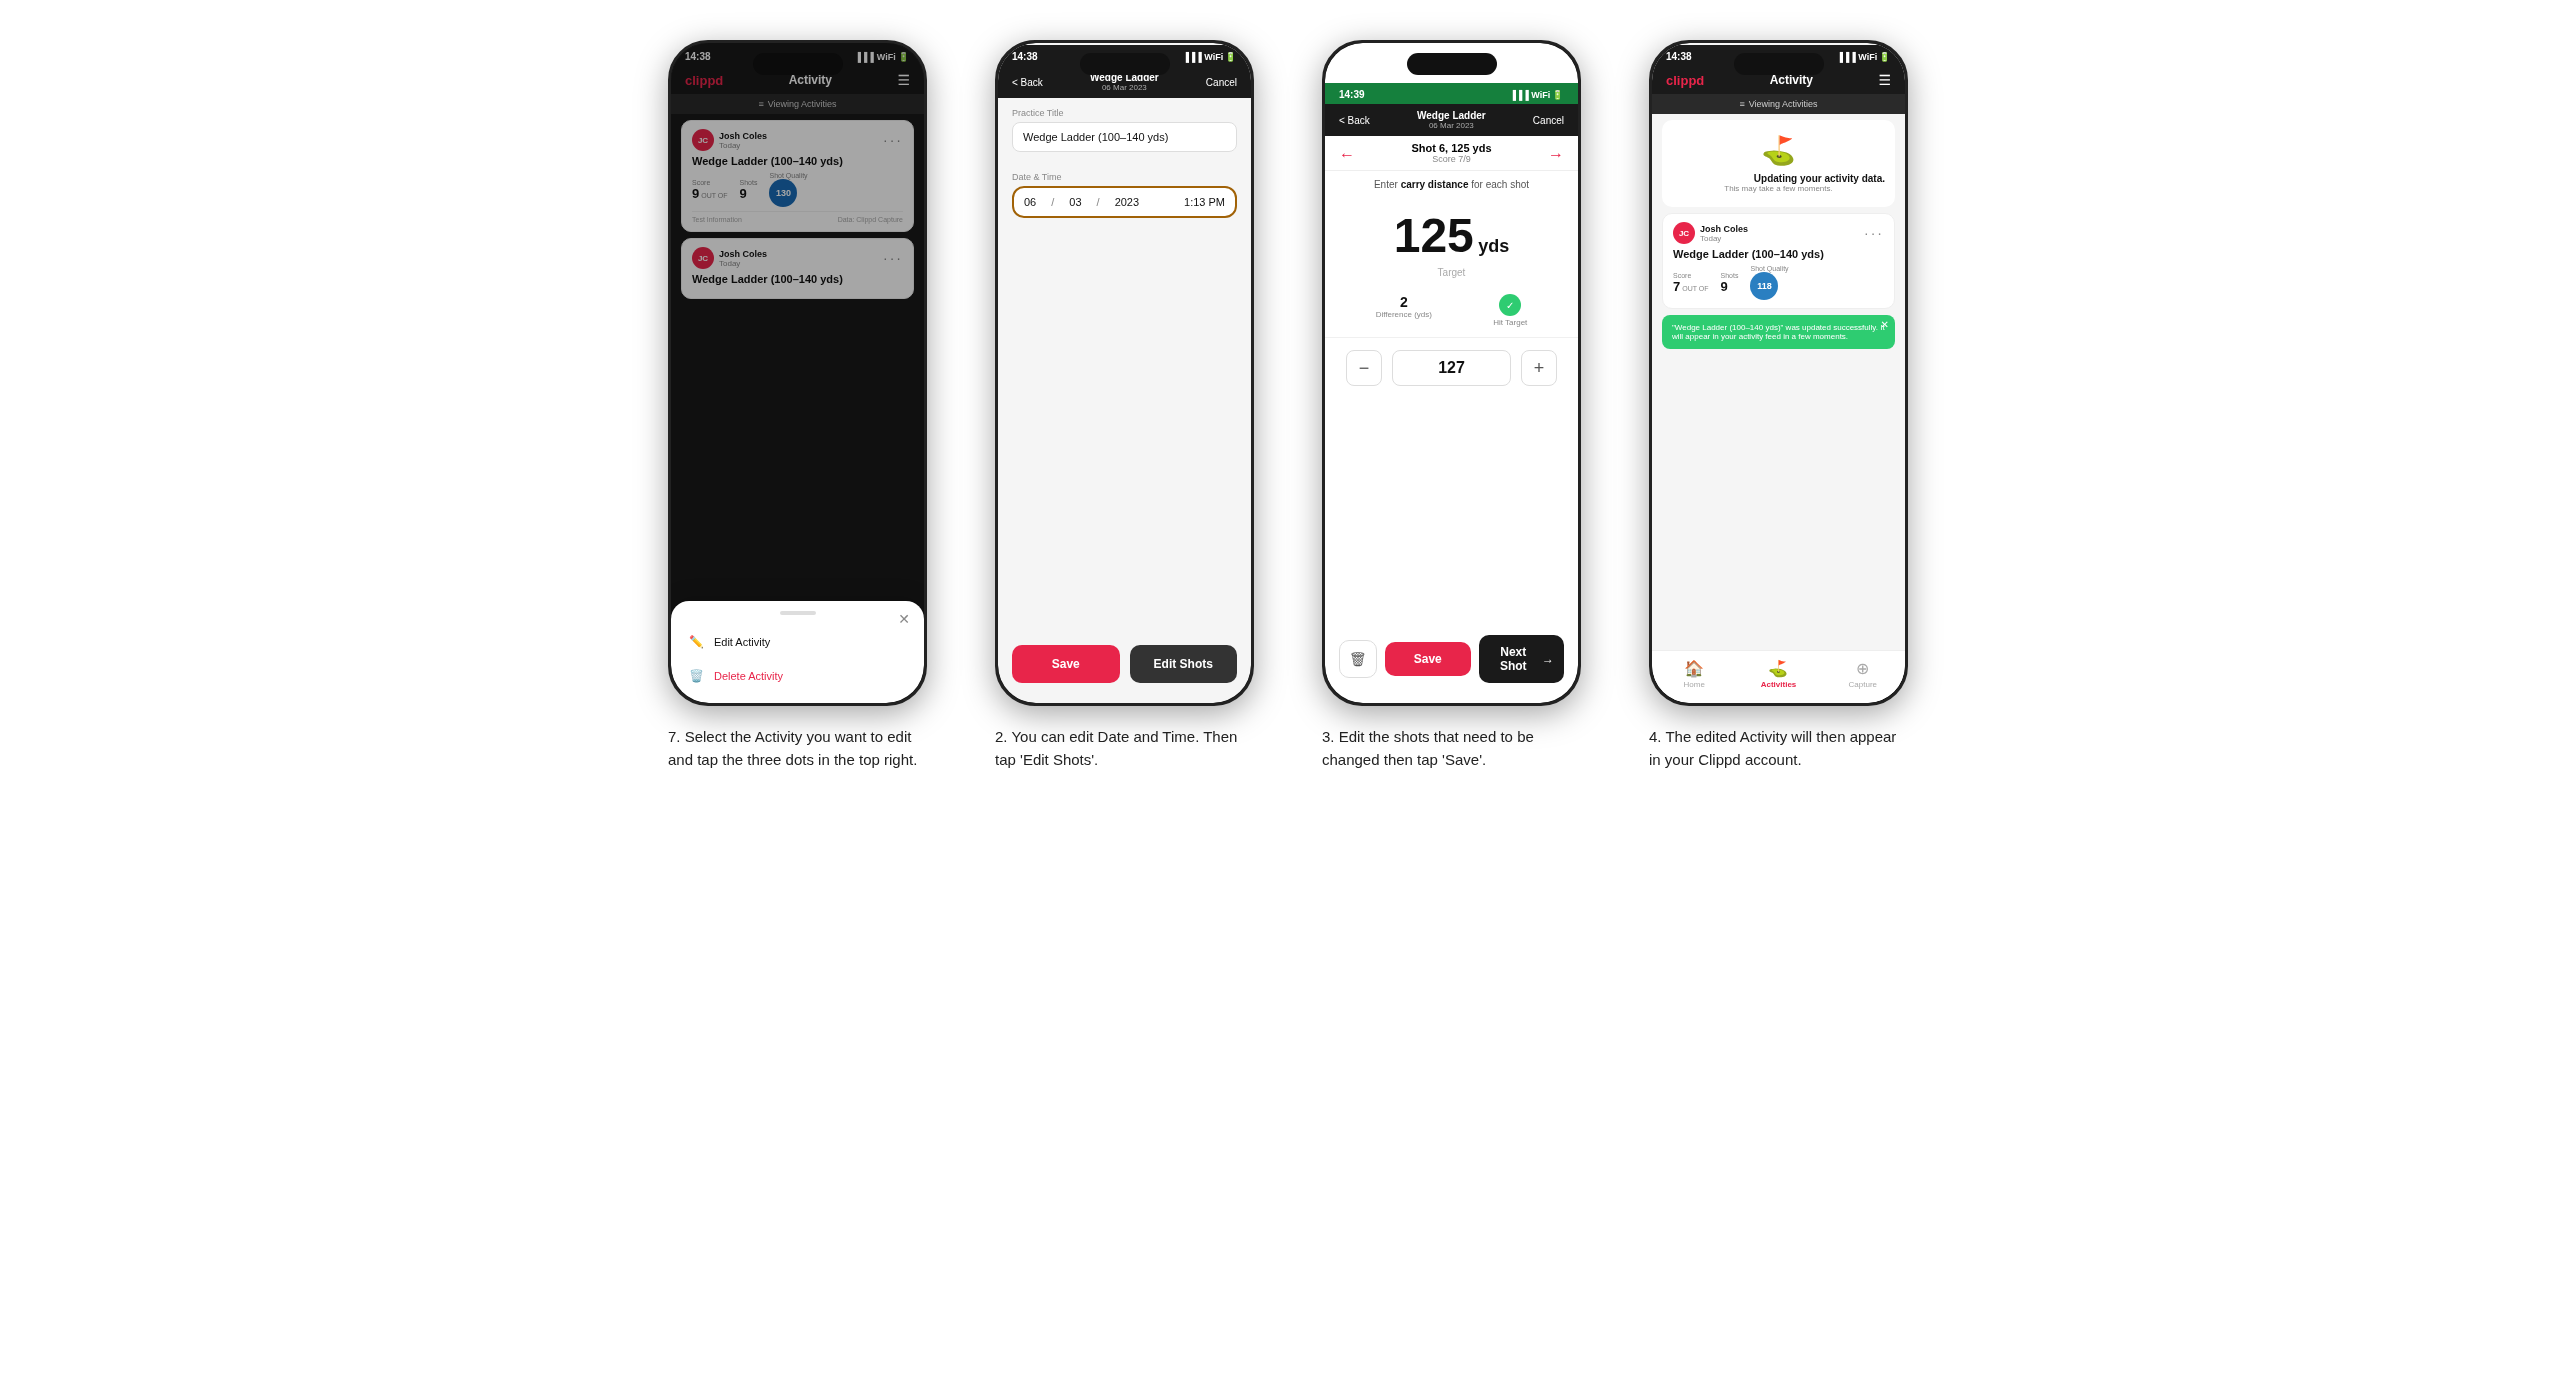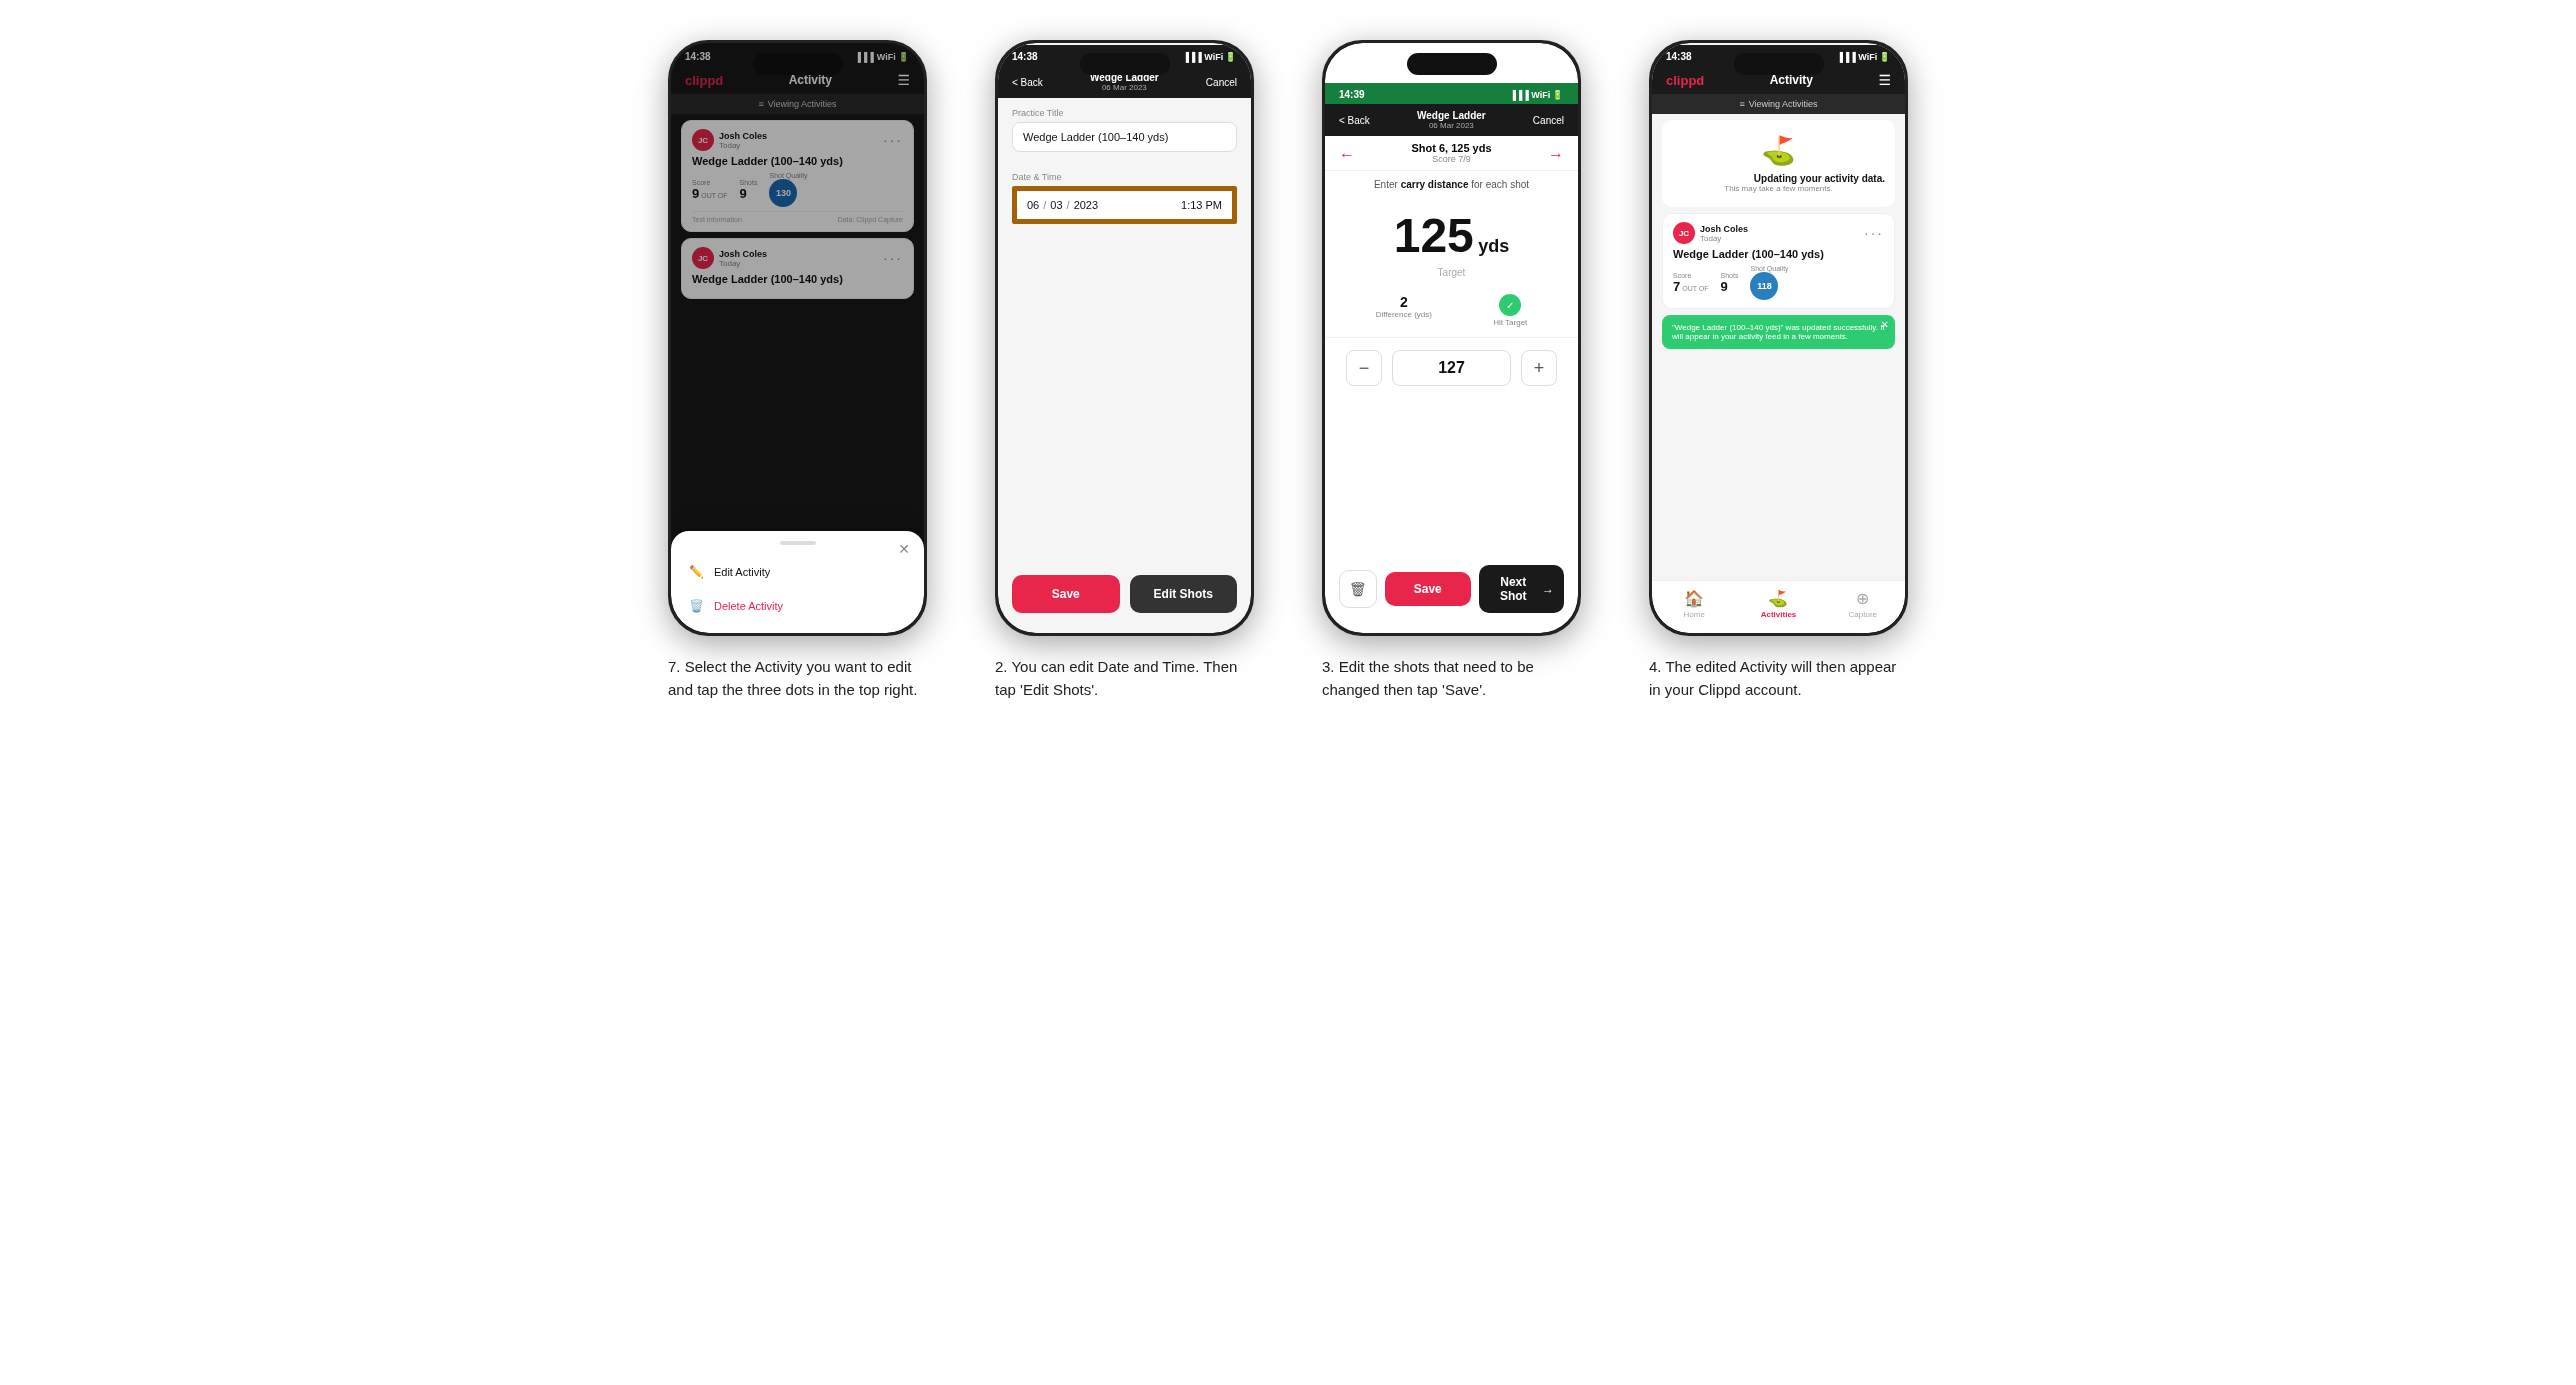--- a/index.html
+++ b/index.html
@@ -21,21 +21,21 @@
     }
     .phone-column {
       display: flex;
       flex-direction: column;
       align-items: center;
       width: 299px;
     }
     
     .phone {
       width: 259px;
-      height: 596px;
+      height: 666px;
       background: #111;
       border-radius: 40px;
       border: 3px solid #222;
       position: relative;
       overflow: hidden;
       box-shadow: 0 8px 32px rgba(0,0,0,0.35);
       flex-shrink: 0;
     }
     .phone-inner {
       position: absolute;
@@ -198,24 +198,24 @@
       border: 1px solid #ddd;
       border-radius: 8px;
       padding: 8px 10px;
       font-size: 11px;
       color: #111;
       width: 100%;
     }
     .date-row {
       display: flex;
       align-items: center;
-      gap: 4px;
-      background: #fff;
-      border: 5px solid #a16207;
-      border-radius: 2px;
+      gap: 15px;
+      background: #fff;
+      border: 2px solid #a16207;
+      border-radius: 12px;
       padding: 8px 10px;
     }
     .date-seg { font-size: 11px; color: #111; }
     .date-sep { font-size: 11px; color: #888; }
     .bottom-btns {
       position: absolute;
       bottom: 20px; left: 14px; right: 14px;
       display: flex;
       gap: 10px;
     }

